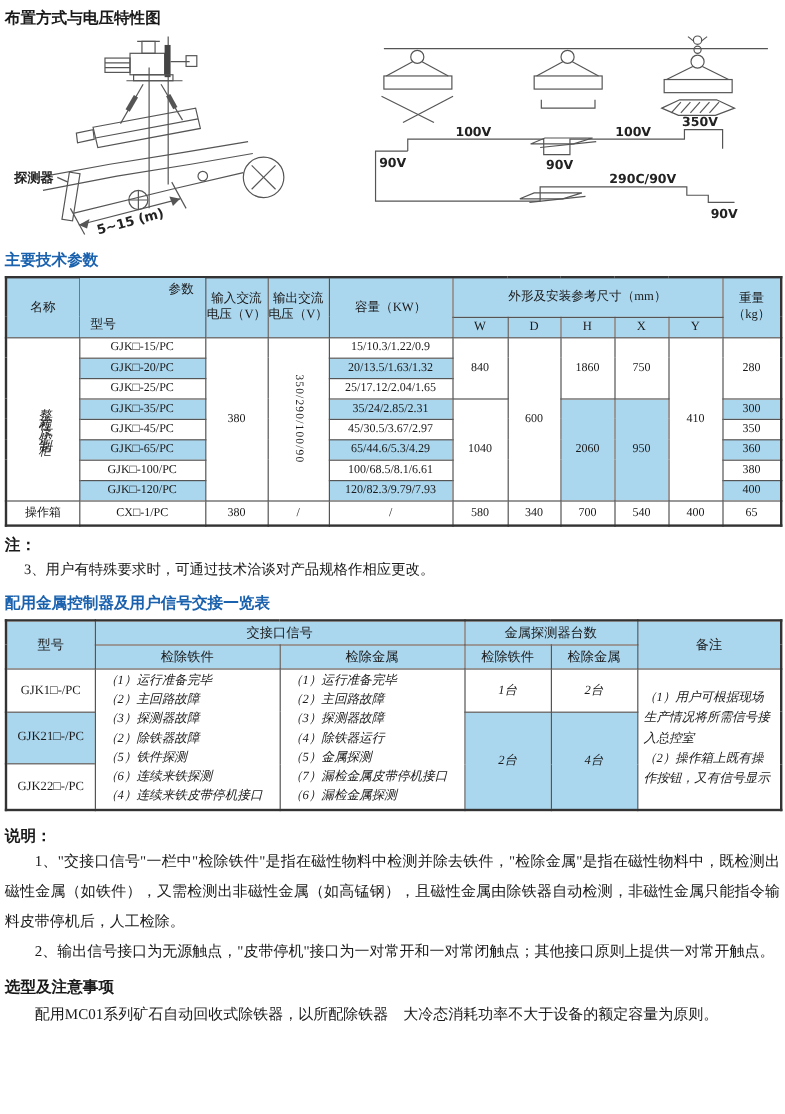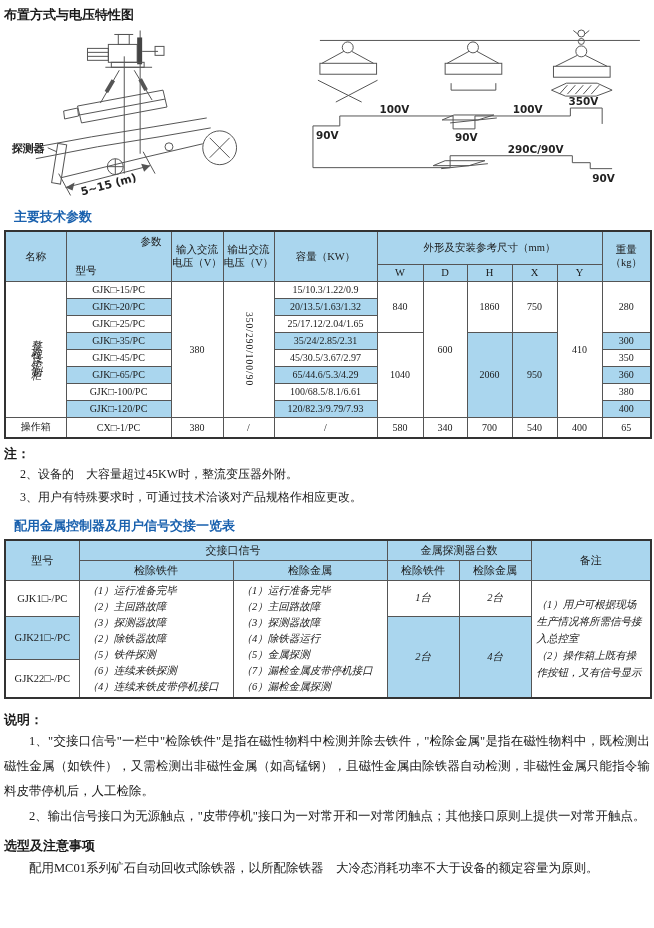--- a/index.html
+++ b/index.html
@@ -4,21 +4,21 @@
 <style>
   :root{
     --cell_blue:#aad6ee;
     --heading_blue:#1a61ae;
     --line:#555;
   }
   html,body{margin:0;padding:0;background:#fff;}
   body{width:654px;height:928px;overflow:hidden;font-family:"Liberation Serif",serif;color:#1a1a1a;}
   .page{position:relative;width:654px;height:928px;box-sizing:border-box;padding:6px 4px 0 4px;}
   .h-black{font-family:"Liberation Sans",sans-serif;font-weight:bold;font-size:13px;color:#1a1a1a;margin:0 0 2px 0;}
-  .h-blue{font-family:"Liberation Sans",sans-serif;font-weight:bold;font-size:13px;color:var(--heading_blue,#1a61ae);margin:8px 0 4px 10px;border-bottom:0;}
+  .h-blue{font-family:"Liberation Sans",sans-serif;font-weight:bold;font-size:13px;color:var(--heading_blue,#1a61ae);margin:8px 0 4px 0;border-bottom:0;}
   .diagrams{display:flex;height:174px;}
   svg text{font-family:"DejaVu Sans",sans-serif;}
 
   
   table{border-collapse:collapse;table-layout:fixed;width:646px;border:2px solid #333;}
   td{border:1px solid var(--line,#555);text-align:center;vertical-align:middle;padding:0;font-size:10px;overflow:hidden;}
   .bl{background:var(--cell_blue,#aad6ee);}
   .t1 tr.hd1{height:33px;}
   .t1 tr.hd2{height:17px;}
   .t1 tr.hd1 td,.t1 tr.hd2 td{background:var(--cell_blue,#aad6ee);font-size:10.5px;line-height:13px;}
@@ -253,21 +253,20 @@
       <td>700</td>
       <td>540</td>
       <td>400</td>
       <td>65</td>
     </tr>
   </tbody>
     </table>
 
   <div class="notes">
     <div class="nt">注：</div>
-    <div class="ni">2、设备的　大容量超过45KW时，整流变压器外附。</div>
     <div class="ni">3、用户有特殊要求时，可通过技术洽谈对产品规格作相应更改。</div>
   </div>
 
   <div class="h-blue">配用金属控制器及用户信号交接一览表</div>
 
   <table class="t2">
     <colgroup>
       <col style="width:74px">
         <col style="width:154px">
         <col style="width:154px">

